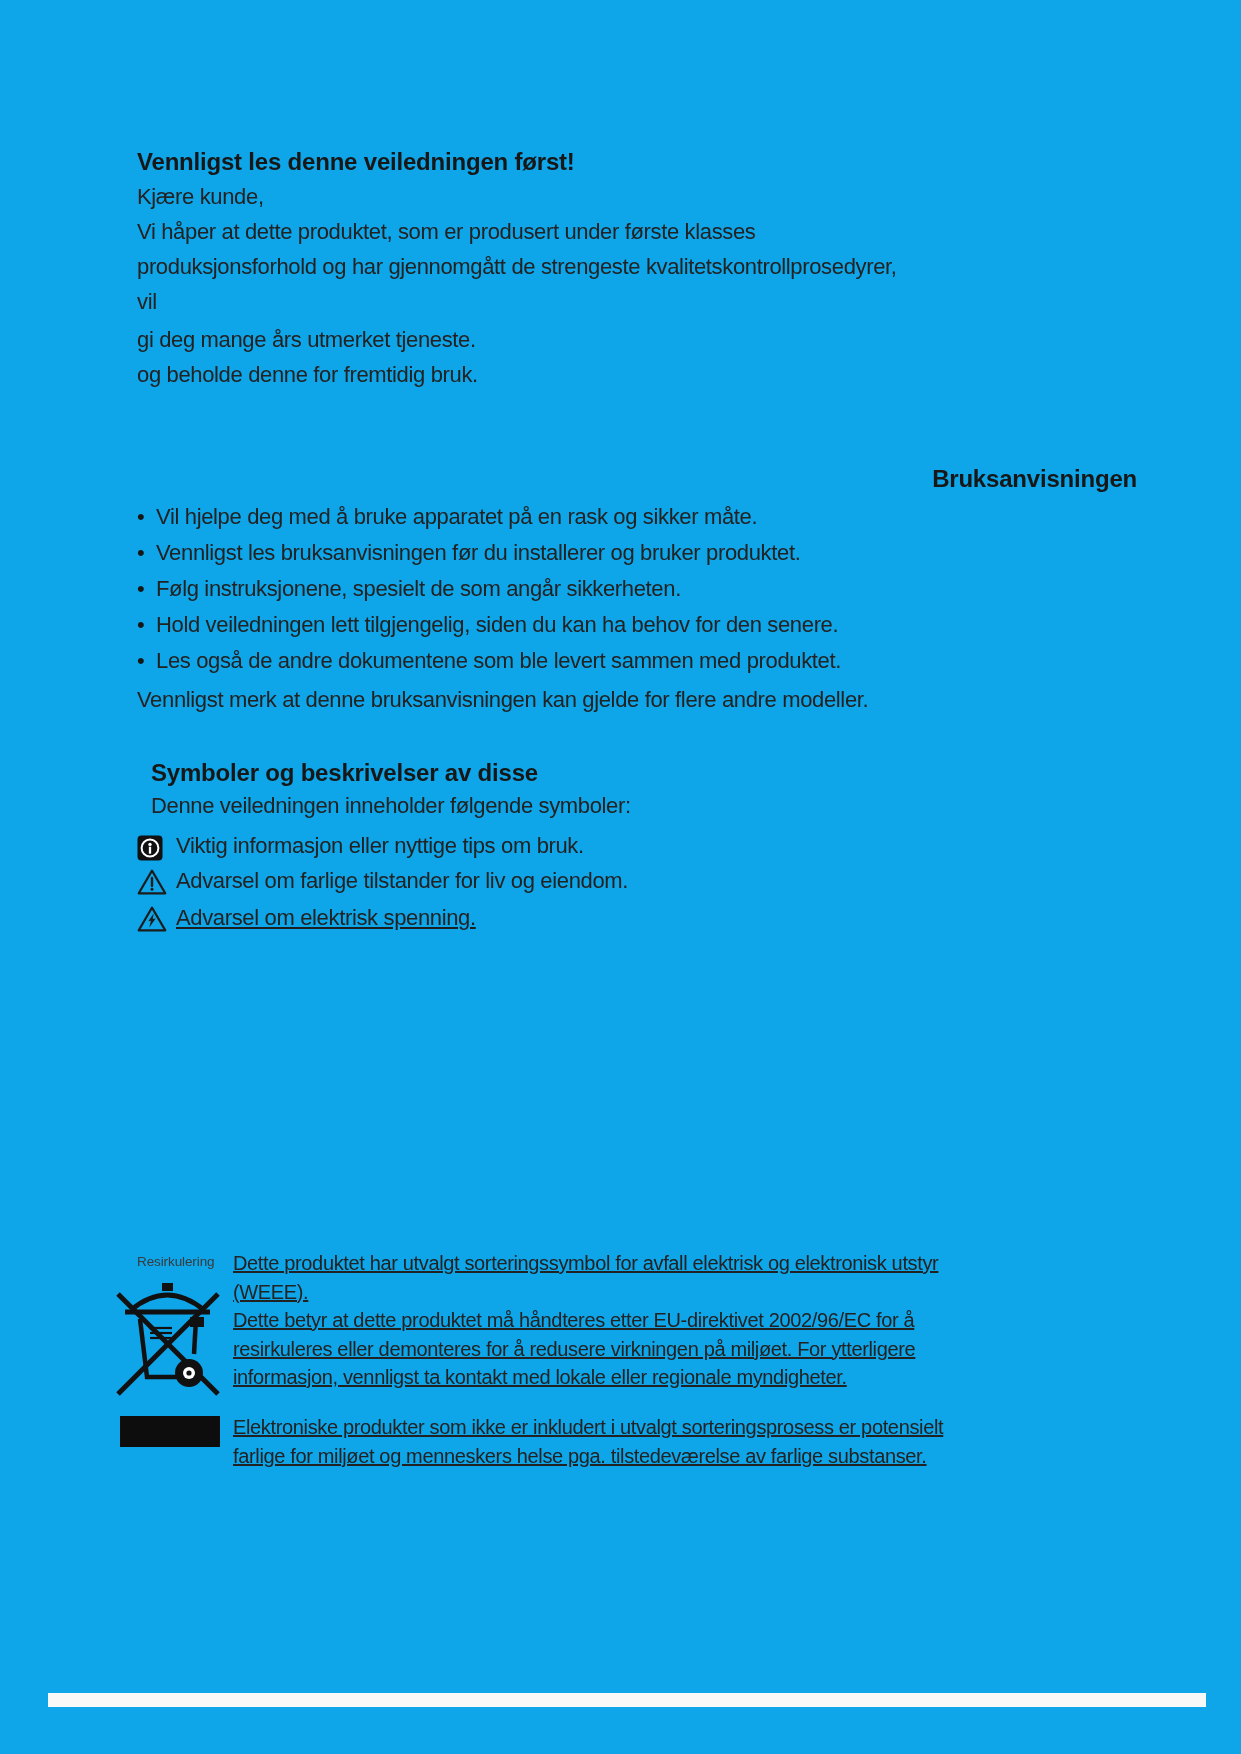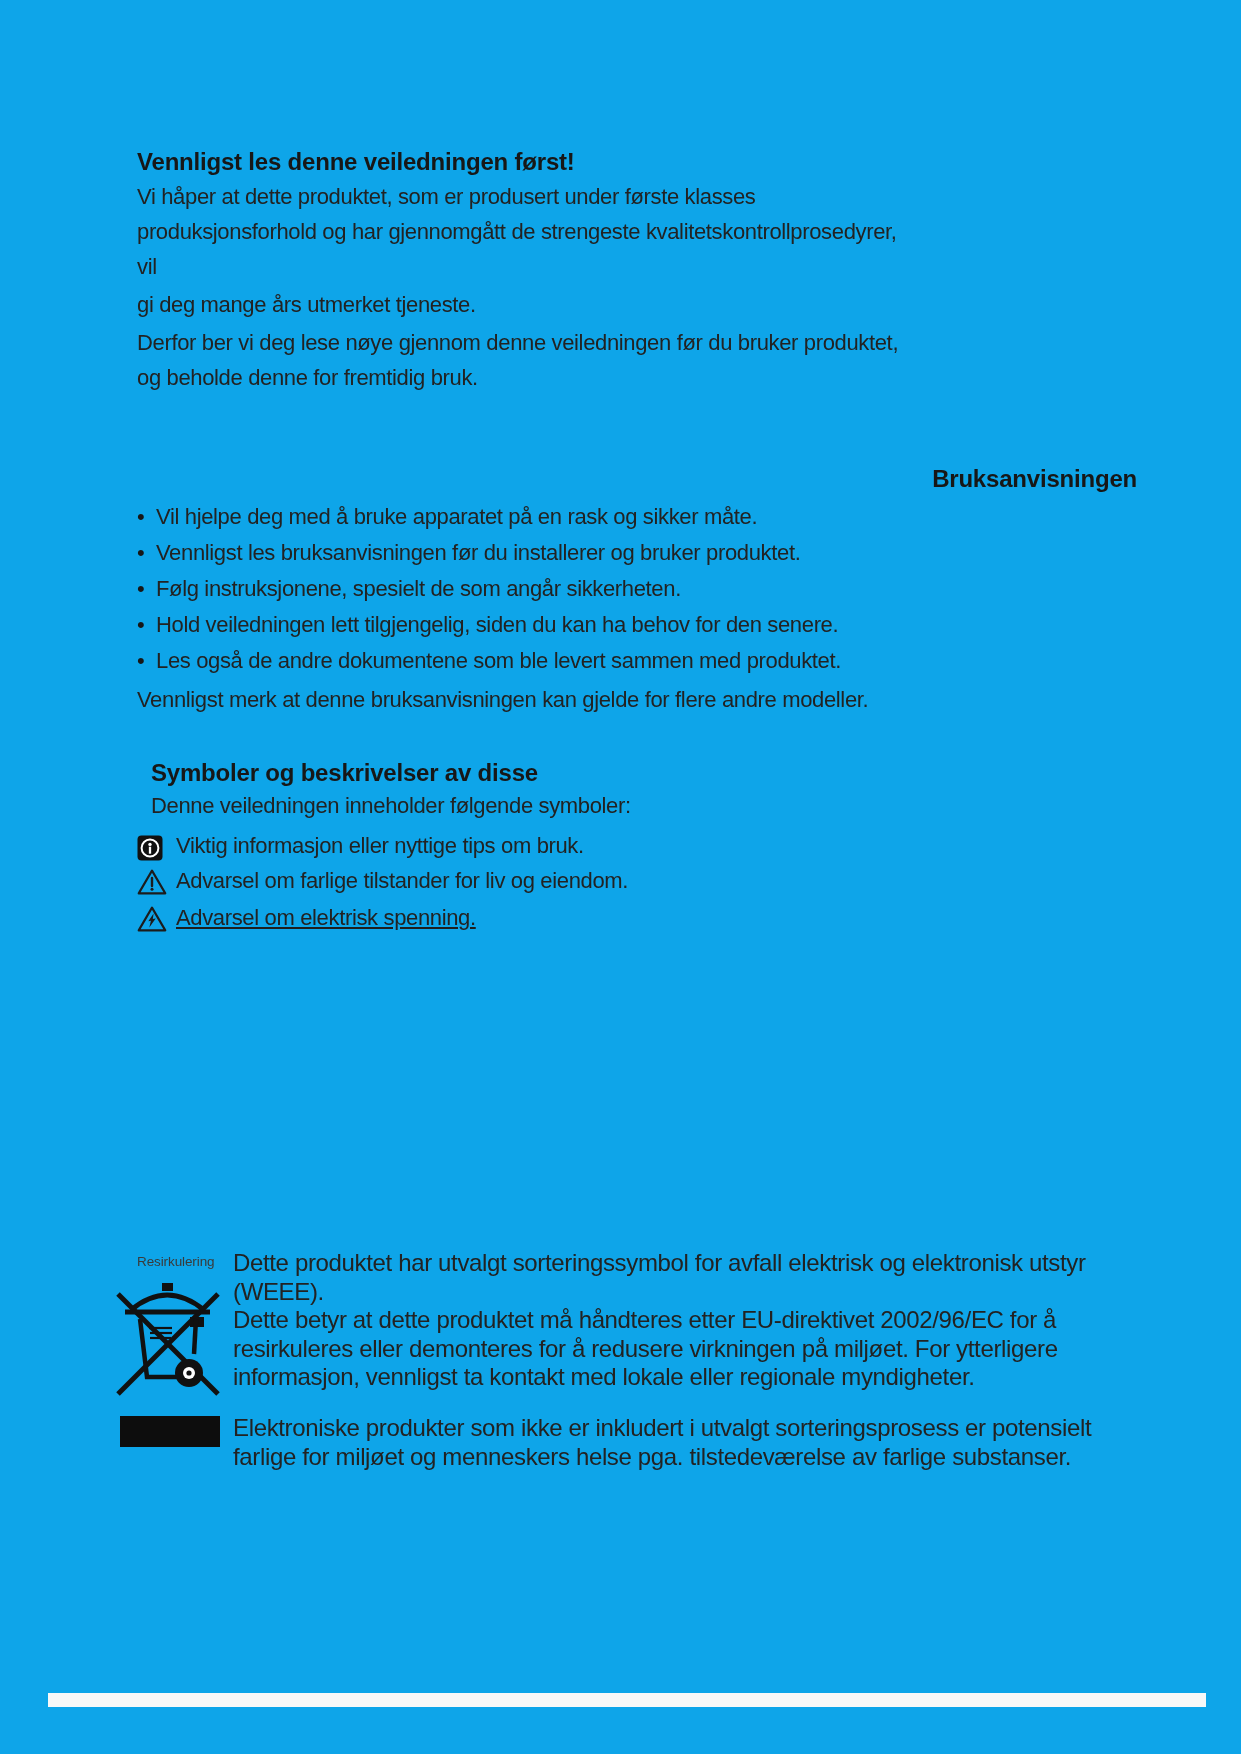--- a/index.html
+++ b/index.html
@@ -77,46 +77,47 @@
   }
 
   
   .recycle-label {
     font-size: 13.5px;
     letter-spacing: -0.1px;
     color: #3a3a3a;
     white-space: nowrap;
   }
   .recycle-line {
-    font-size: 24px;
+    font-size: 20px;
     letter-spacing: -0.35px;
     line-height: 28.5px;
     white-space: nowrap;
     color: #222222;
+    text-decoration: underline;
   }
   .black-bar {
     background: #0d0d0d;
   }
   .scan-strip {
     background: #f8f8f8;
   }
   svg { display: block; }
 </style>
 </head>
 <body>
 
 <div class="page">
 
   <div class="abs section" style="top:145px;">
     <div class="h-bold">Vennligst les denne veiledningen først!</div>
+    <div class="body-line">Kjære kunde,</div>
     <div class="body-line">Vi håper at dette produktet, som er produsert under første klasses</div>
     <div class="body-line">produksjonsforhold og har gjennomgått de strengeste kvalitetskontrollprosedyrer,</div>
     <div class="body-line">vil</div>
     <div class="body-line gap-sm">gi deg mange års utmerket tjeneste.</div>
-    <div class="body-line gap-sm">Derfor ber vi deg lese nøye gjennom denne veiledningen før du bruker produktet,</div>
     <div class="body-line">og beholde denne for fremtidig bruk.</div>
   </div>
 
   <div class="abs section" style="top:462px;">
     <div class="h-bold" style="margin-bottom:3px;text-align:right;">Bruksanvisningen</div>
     <div class="bullet-row">
       <span class="bullet-marker">•</span>
       <span class="bullet-text">Vil hjelpe deg med å bruke apparatet på en rask og sikker måte.</span>
     </div>
     <div class="bullet-row">

